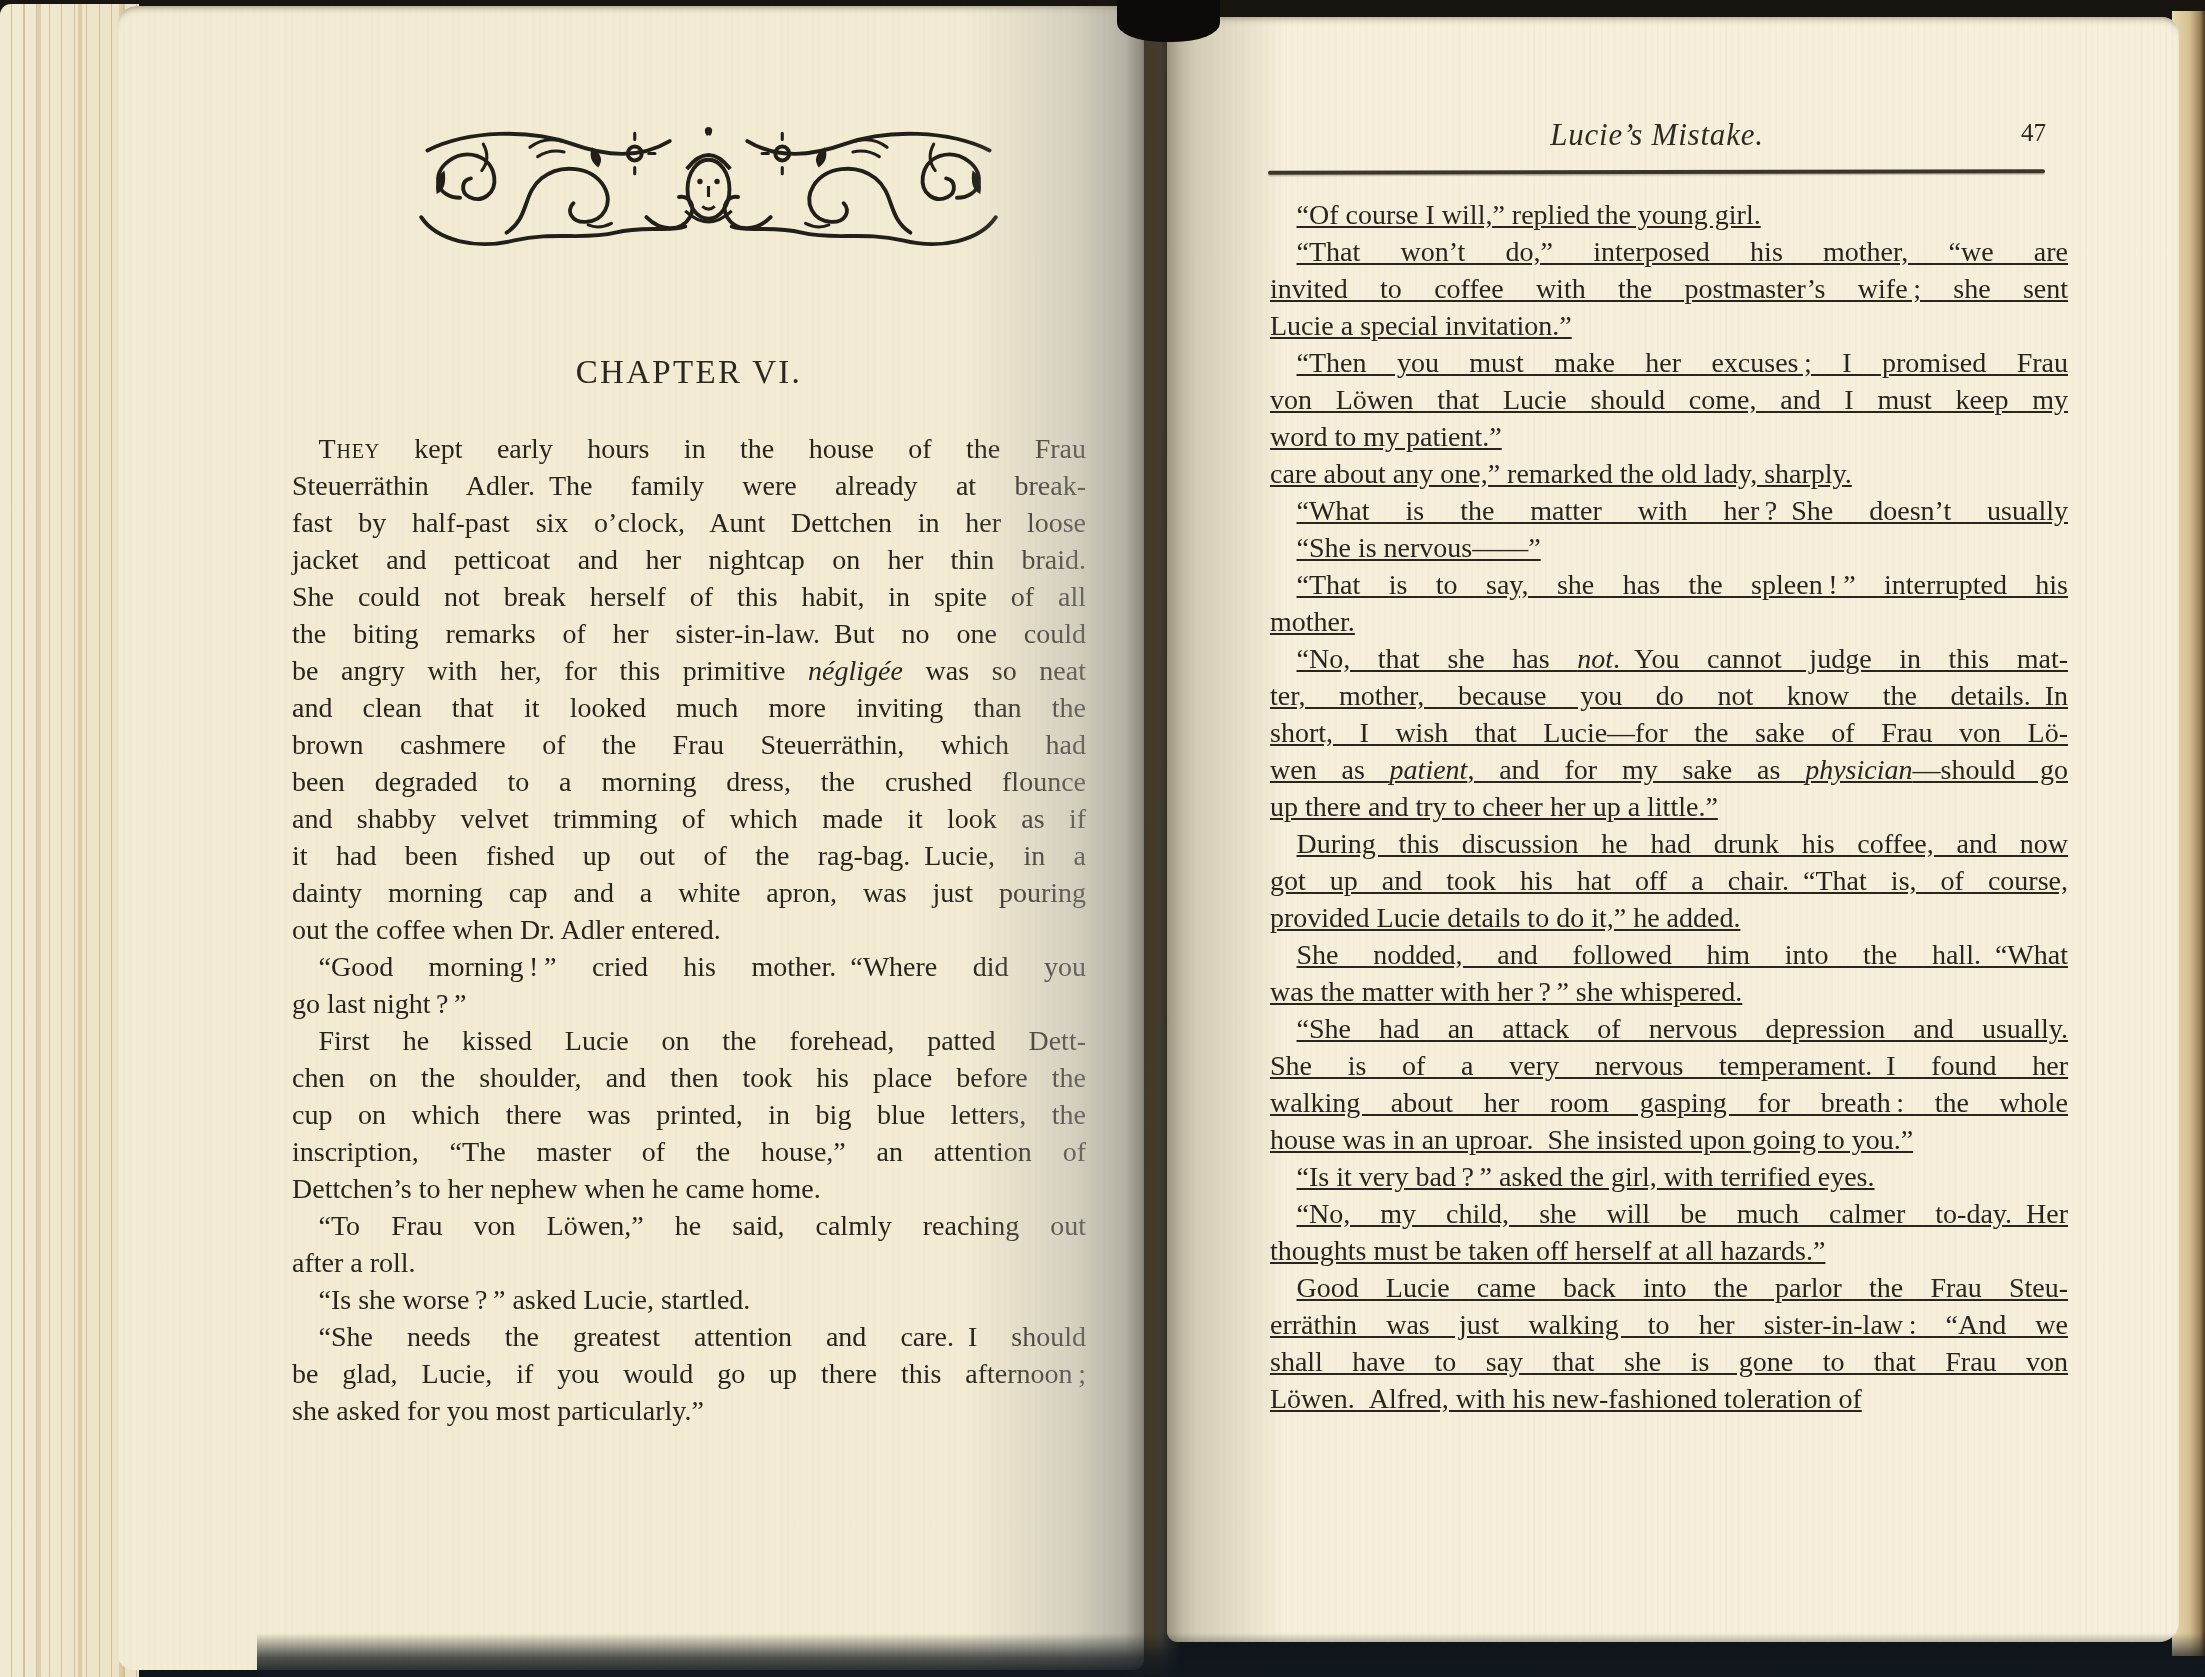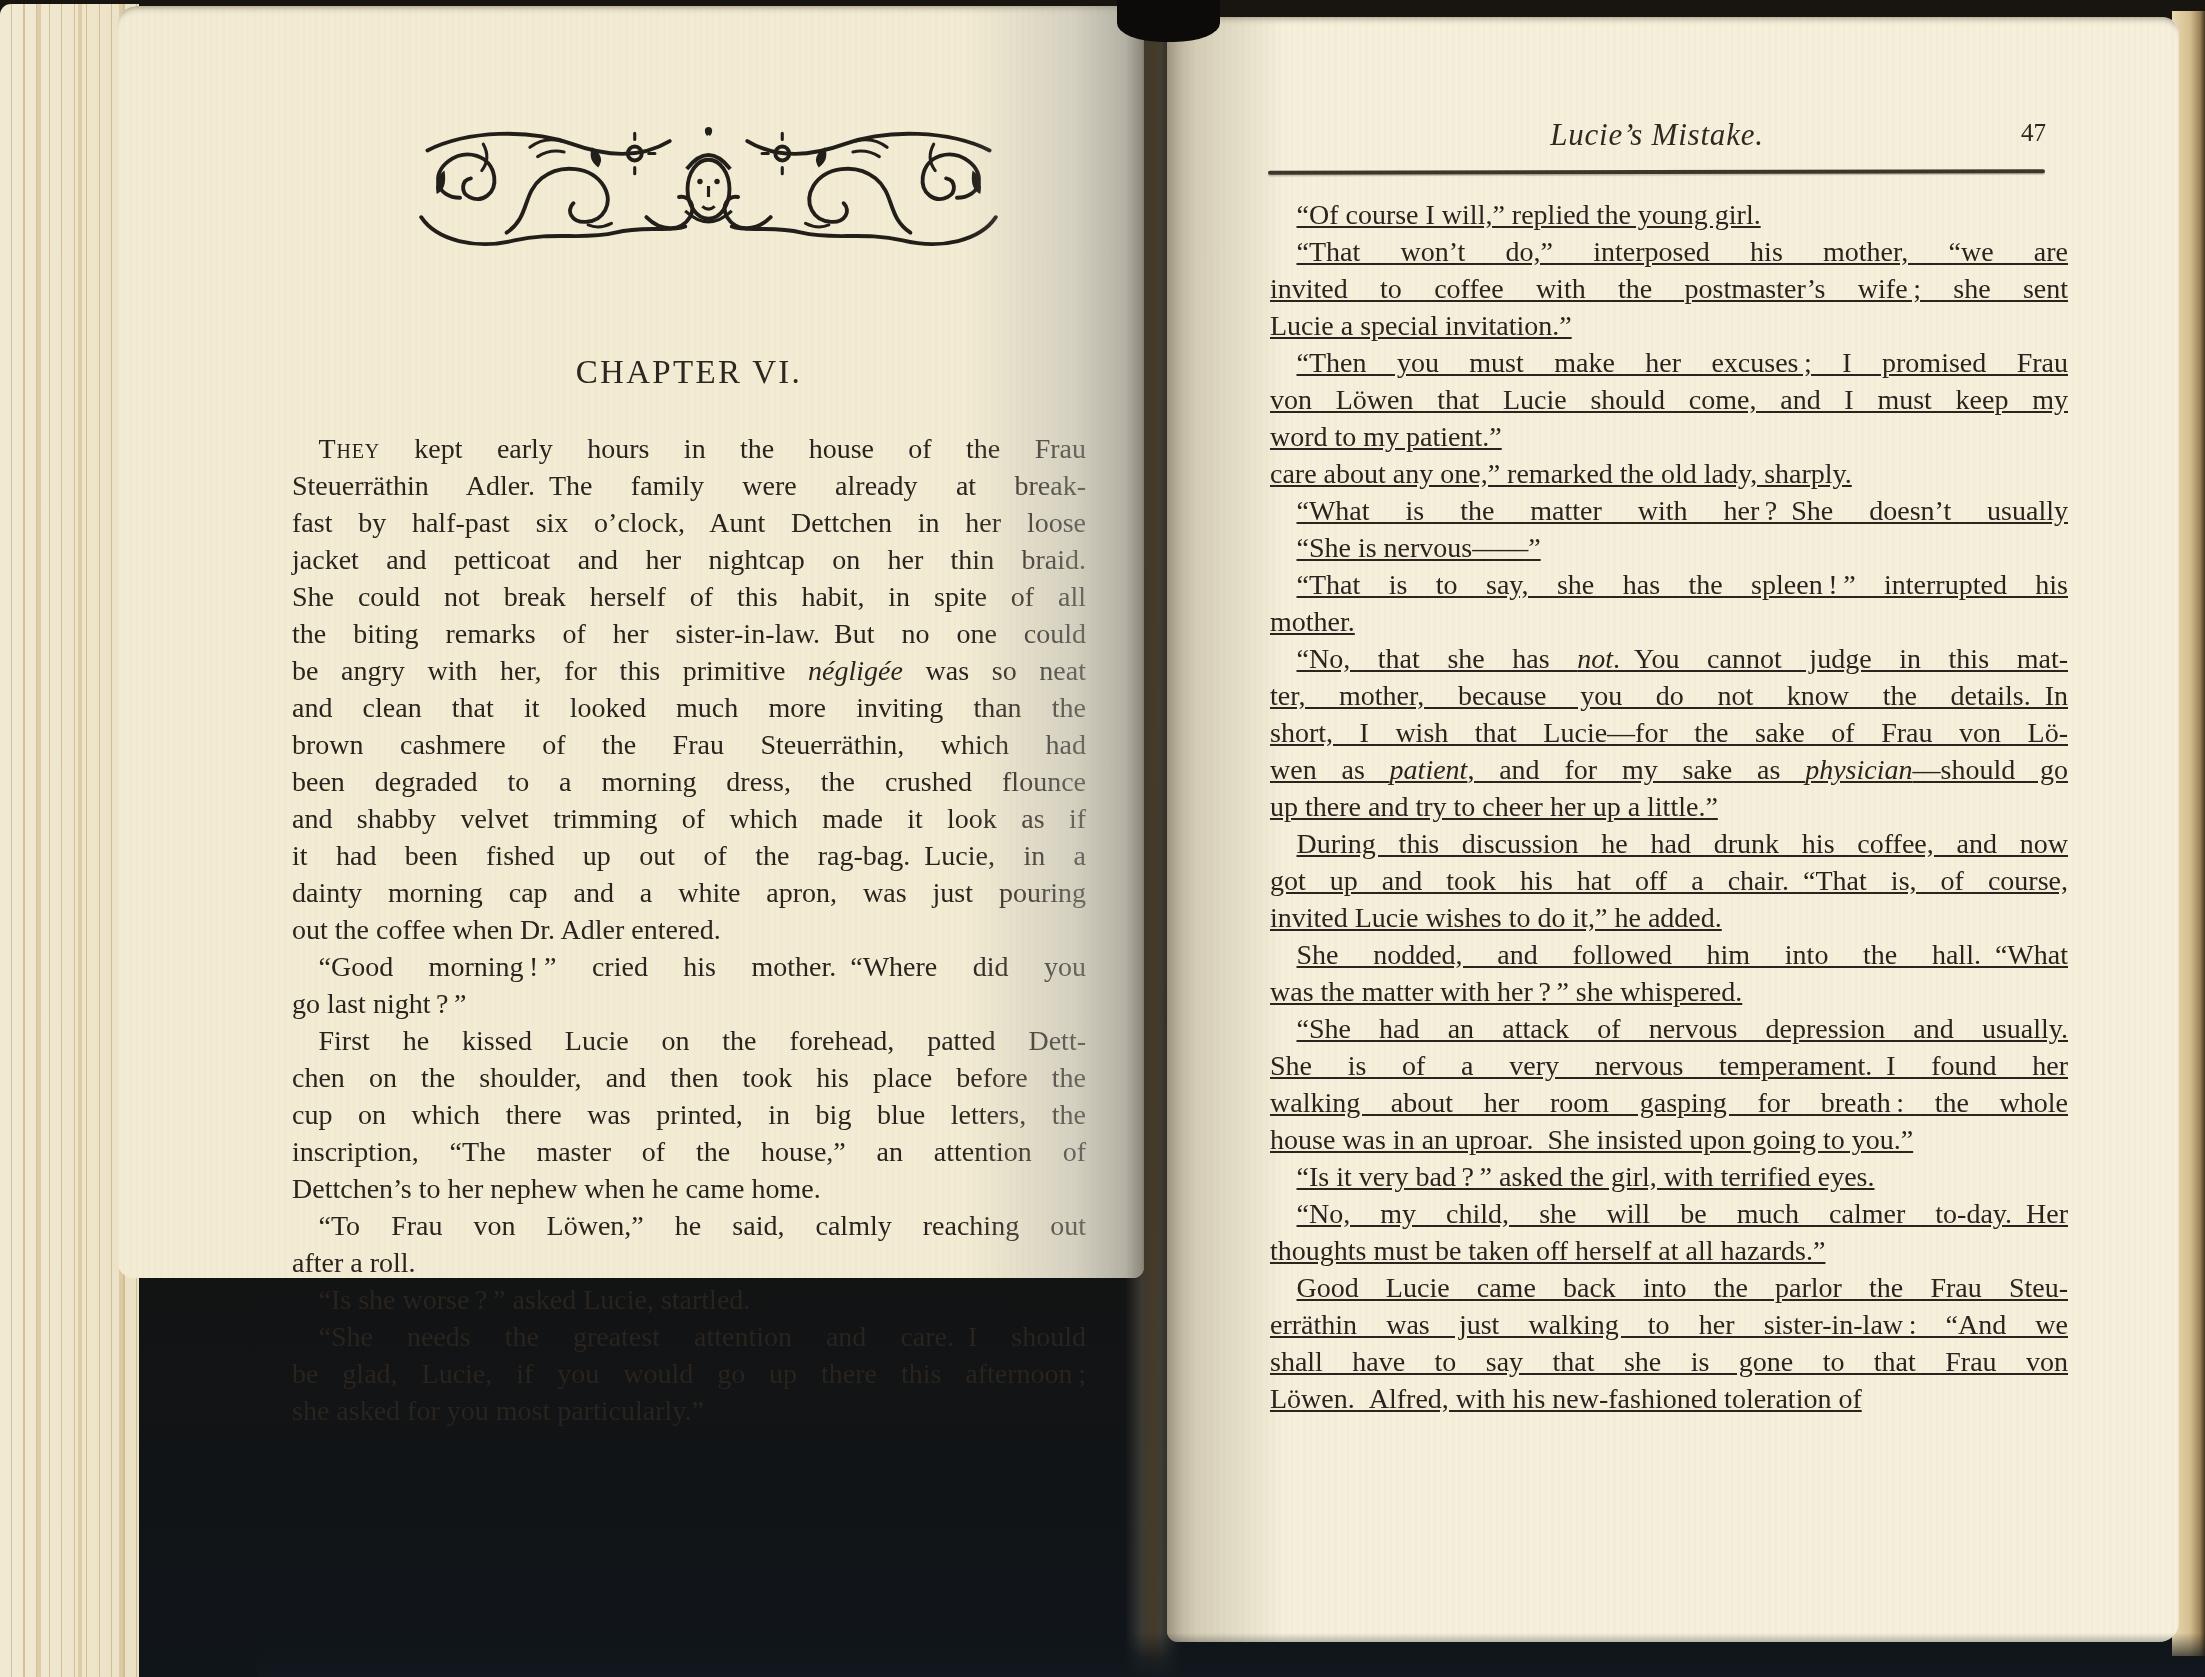--- a/index.html
+++ b/index.html
@@ -17,21 +17,21 @@
       linear-gradient(90deg,#f1ead3,#ebe1c5);
     border-top-left-radius:11px;
   }
   .edge-right{
     position:absolute;right:0;top:11px;bottom:22px;width:33px;z-index:1;
     background:linear-gradient(90deg,#e9dab2 0%,#d3bd8f 55%,#9a8257 85%,#443723 100%);
   }
   
   .page{position:absolute;z-index:2;box-shadow:inset 0 6.2px 7.8px -5.4px rgba(60,50,30,.55);}
   .page-left{
-    left:117px;top:6.2px;width:1027px;height:1272px;
+    left:117px;top:6.2px;width:1027px;height:1664px;
     background:
       repeating-linear-gradient(90deg,rgba(140,115,60,.025) 0 2.3px,rgba(0,0,0,0) 2.3px 6.2px),
       #f3ecd4;
     border-radius:20px 6.2px 11px 17px;
   }
   .page-left::after{ 
     content:"";position:absolute;top:0;bottom:0;right:0;width:179px;
     background:linear-gradient(90deg,rgba(178,176,168,0) 0%,rgba(178,176,168,.45) 60%,rgba(148,146,138,.78) 100%);
     border-radius:0 6.2px 11px 0;
   }
@@ -183,21 +183,21 @@
         <div class="line line-first line-last">“She is nervous——”</div>
         <div class="line line-first">“That is to say, she has the spleen ! ” interrupted his</div>
         <div class="line line-last">mother.</div>
         <div class="line line-first">“No, that she has <i>not</i>. You cannot judge in this mat-</div>
         <div class="line">ter, mother, because you do not know the details. In</div>
         <div class="line">short, I wish that Lucie—for the sake of Frau von Lö-</div>
         <div class="line">wen as <i>patient</i>, and for my sake as <i>physician</i>—should go</div>
         <div class="line line-last">up there and try to cheer her up a little.”</div>
         <div class="line line-first">During this discussion he had drunk his coffee, and now</div>
         <div class="line">got up and took his hat off a chair. “That is, of course,</div>
-        <div class="line line-last">invited Lucie wishes to do it,” he added.</div>
+        <div class="line line-last">provided Lucie details to do it,” he added.</div>
         <div class="line line-first">She nodded, and followed him into the hall. “What</div>
         <div class="line line-last">was the matter with her ? ” she whispered.</div>
         <div class="line line-first">“She had an attack of nervous depression and usually.</div>
         <div class="line">She is of a very nervous temperament. I found her</div>
         <div class="line">walking about her room gasping for breath : the whole</div>
         <div class="line line-last">house was in an uproar. She insisted upon going to you.”</div>
         <div class="line line-first line-last">“Is it very bad ? ” asked the girl, with terrified eyes.</div>
         <div class="line line-first">“No, my child, she will be much calmer to-day. Her</div>
         <div class="line line-last">thoughts must be taken off herself at all hazards.”</div>
         <div class="line line-first">Good Lucie came back into the parlor the Frau Steu-</div>

